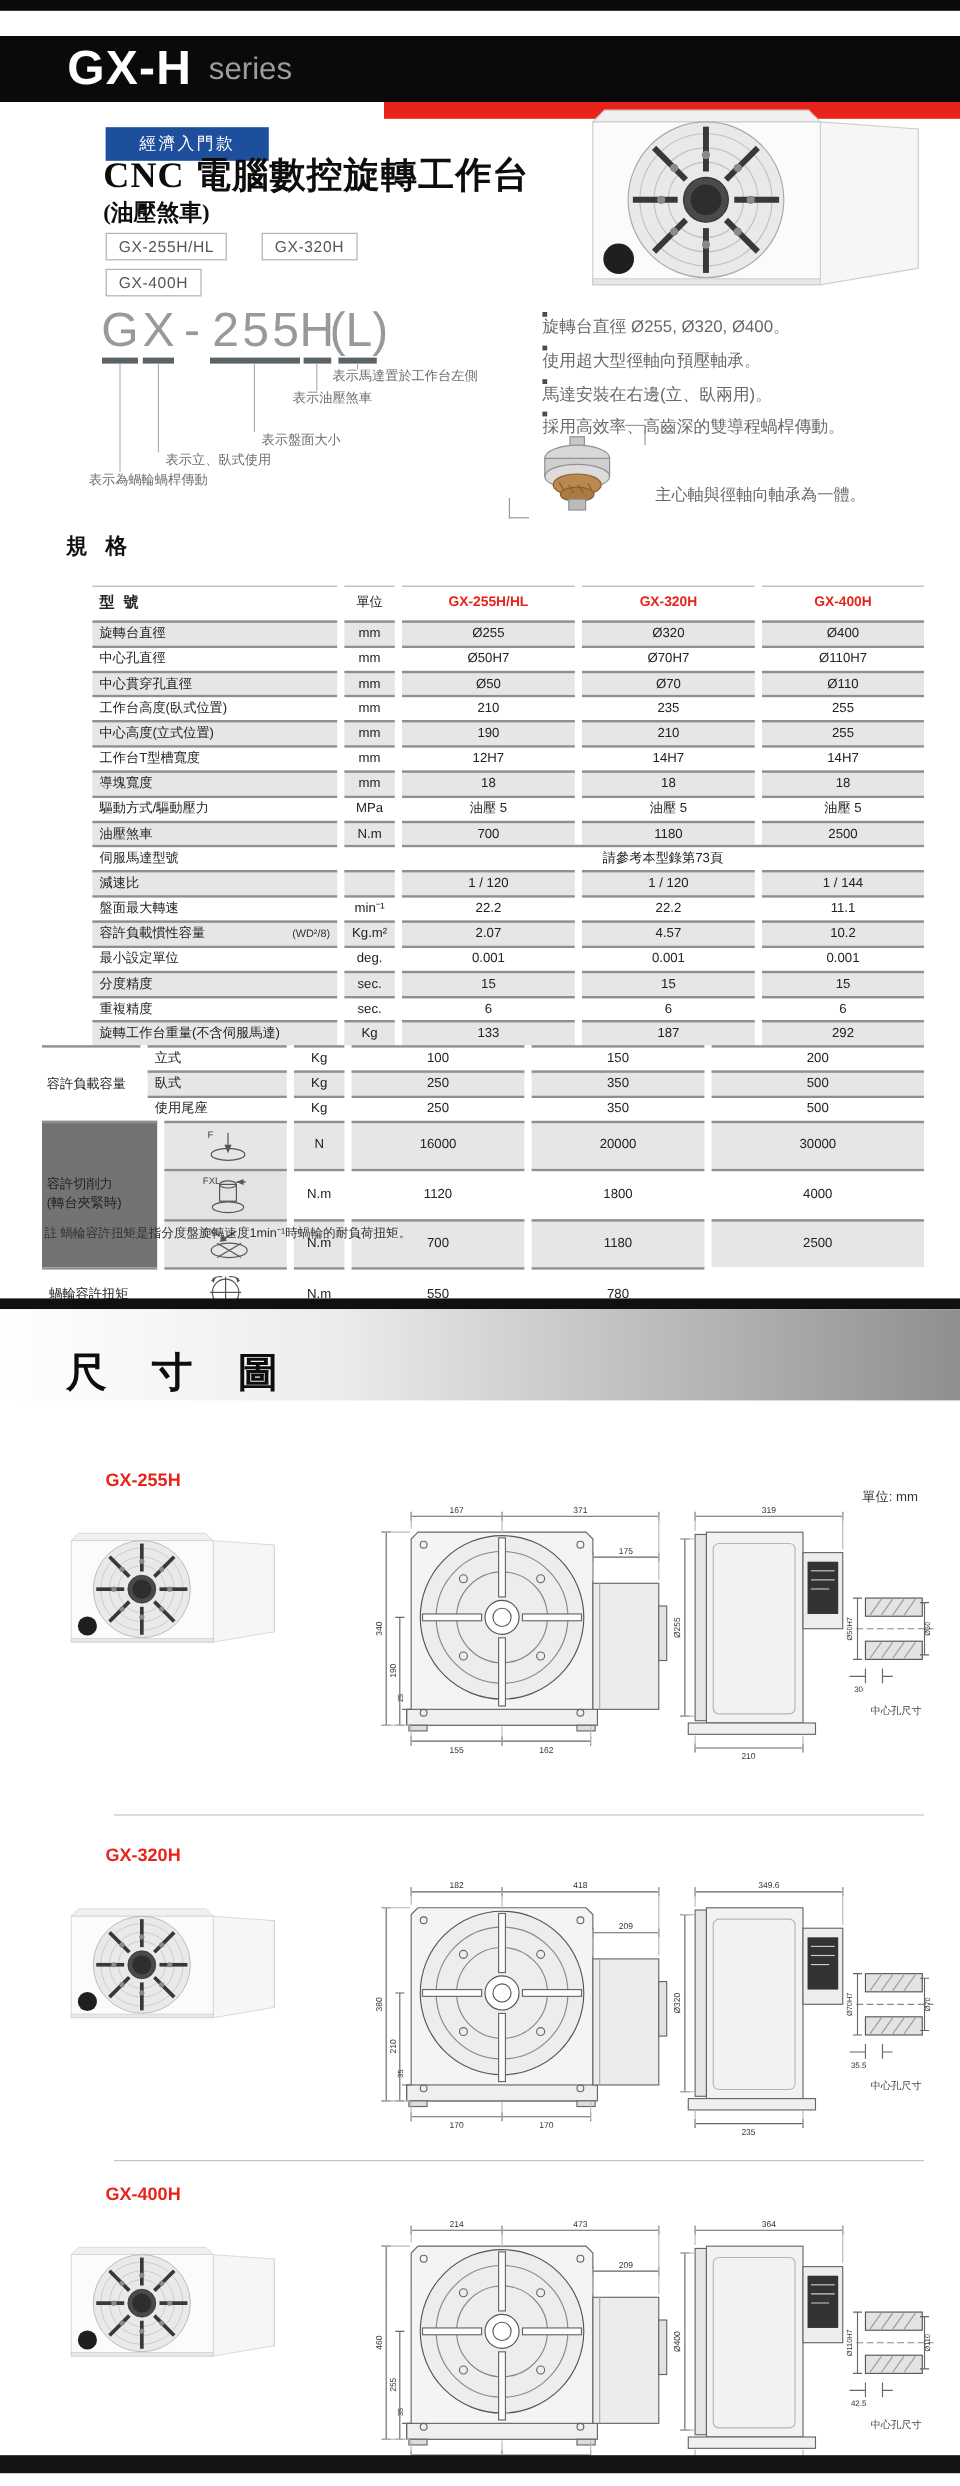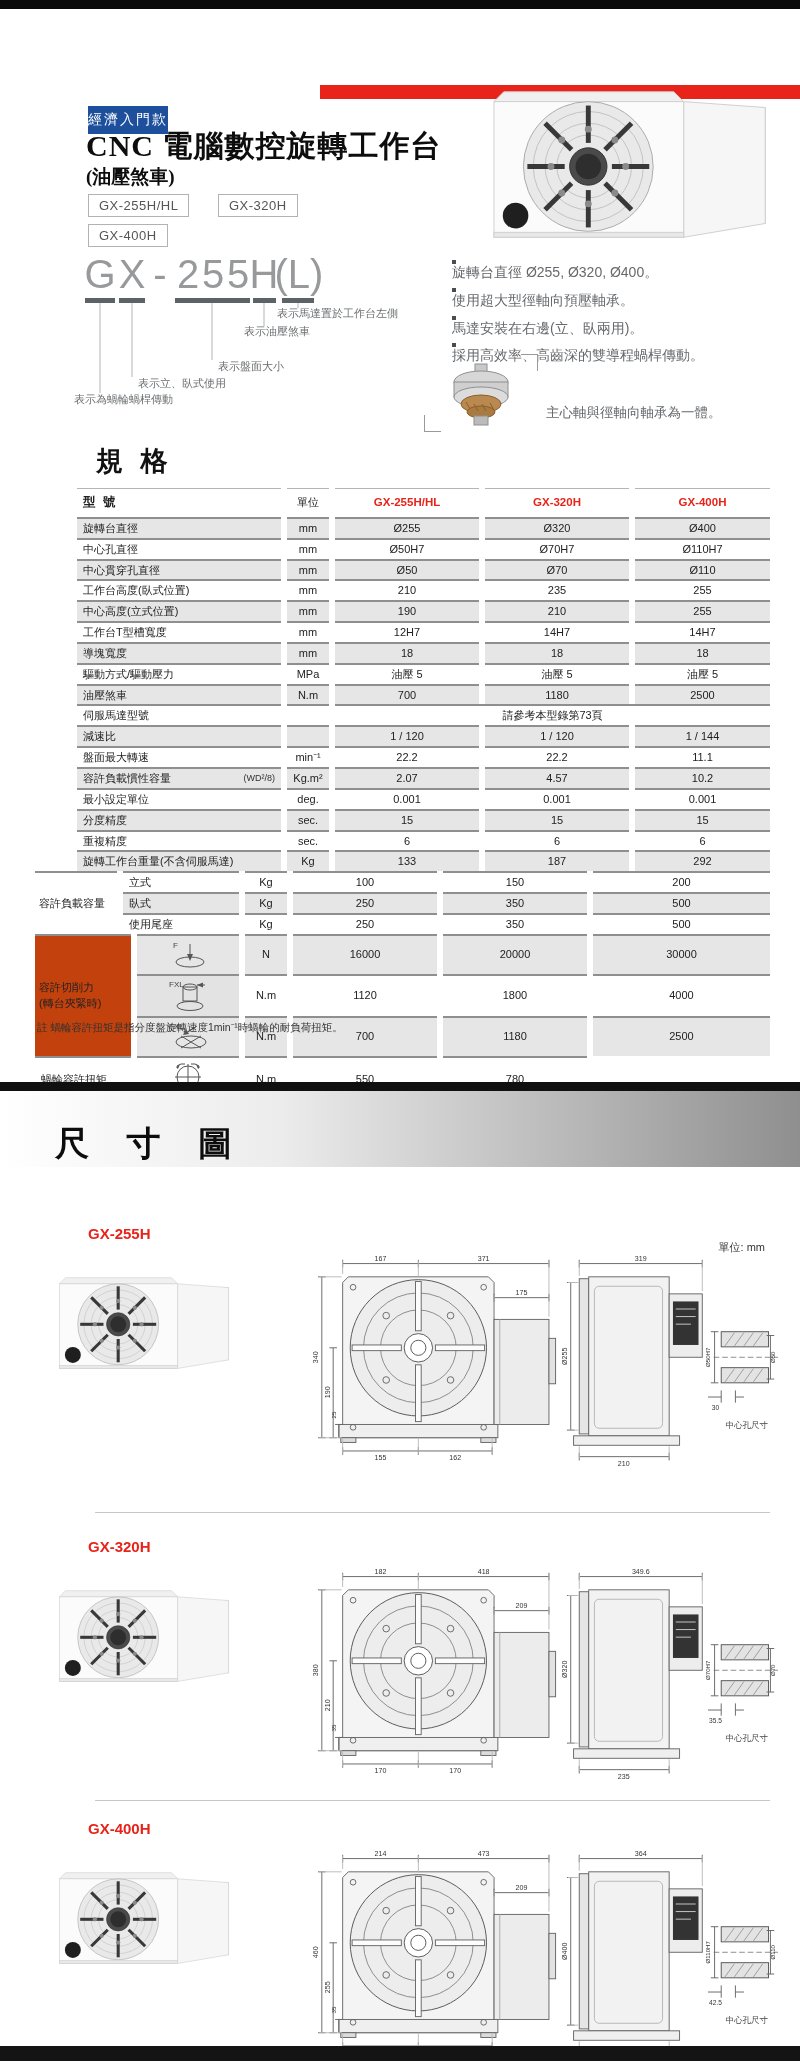--- a/index.html
+++ b/index.html
@@ -7,21 +7,21 @@
         font-family:"Liberation Sans",sans-serif;color:#222;}
   
   .top-strip{position:absolute;left:0;top:0;width:800px;height:9px;background:#0a0a0a;}
   .brand-band{position:absolute;left:0;top:30px;width:800px;height:55px;background:#0a0a0a;
               display:flex;align-items:center;padding-left:56px;box-sizing:border-box;}
   .brand{font-size:40px;font-weight:bold;color:#fff;letter-spacing:1px;}
   .series{font-size:26px;color:#9c9c9c;margin-left:14px;font-weight:400;}
   .red-stripe{position:absolute;left:320px;top:85px;width:480px;height:14px;background:#e8231a;}
   
   .badge{position:absolute;left:88px;top:106px;background:#1d4f9c;color:#fff;font-size:14px;
-         padding:5px 0;letter-spacing:2px;}
+         padding:5px 28px;letter-spacing:2px;}
   .main-title{position:absolute;left:86px;top:126px;font-family:"Liberation Serif",serif;
               font-weight:bold;font-size:30px;color:#0d0d0d;letter-spacing:1px;}
   .sub-title{position:absolute;left:86px;top:164px;font-family:"Liberation Serif",serif;
              font-weight:bold;font-size:19px;color:#0d0d0d;}
   .tag{position:absolute;border:1px solid #b2b2b2;color:#555;font-size:13px;padding:3px 10px;
        letter-spacing:.5px;background:#fff;}
   .tag1{left:88px;top:194px;} .tag2{left:218px;top:194px;} .tag3{left:88px;top:224px;}
   .code-svg{position:absolute;left:72px;top:250px;}
   .hero-photo{position:absolute;left:482px;top:80px;}
   .features{position:absolute;left:452px;top:258px;width:335px;}
@@ -29,22 +29,22 @@
   .fbar{width:4px;height:14px;background:#4a4d50;margin:2px 7px 0 0;flex:0 0 4px;}
   .ftext{font-size:14px;color:#66696c;line-height:1.2;}
   .gear-block{position:absolute;left:438px;top:362px;width:345px;display:flex;align-items:flex-end;}
   .gear-wrap{position:relative;width:86px;height:66px;}
   .br-tr{position:absolute;top:-8px;right:-14px;width:16px;height:16px;
          border-top:1px solid #9a9a9a;border-right:1px solid #9a9a9a;}
   .br-bl{position:absolute;bottom:-4px;left:-14px;width:16px;height:16px;
          border-bottom:1px solid #9a9a9a;border-left:1px solid #9a9a9a;}
   .gear-caption{font-size:13.5px;color:#66696c;margin:0 0 6px 22px;}
   
-  .specs-title{position:absolute;left:55px;top:443px;font-size:27px;font-weight:bold;
-               letter-spacing:5px;color:#111;margin-left:41px;}
+  .specs-title{position:absolute;left:55px;top:443px;font-size:18px;font-weight:bold;
+               letter-spacing:5px;color:#111;}
   .spec-table{position:absolute;left:35px;top:488px;width:735px;font-size:11px;}
   .sp-row{display:flex;gap:6px;}
   .cell{border-top:2px solid #8f8f8f;padding:2px 6px;box-sizing:border-box;line-height:1.35;
         display:flex;align-items:center;background:#fff;}
   .hd .cell{border-top:1px solid #b5b5b5;padding:5px 6px 6px;}
   .c-lbl{width:204px;margin-left:42px;} .c-unit{width:42px;justify-content:center;}
   .c-v1{width:144px;justify-content:center;} .c-v2{width:144px;justify-content:center;}
   .c-v3{flex:1;justify-content:center;}
   .alt .cell{background:#e6e6e6;}
   .hd .cell{background:#fff !important;}
@@ -52,21 +52,21 @@
   .model-red{color:#e8231a;font-weight:bold;font-size:11.5px;}
   .lbl-suffix{margin-left:auto;font-size:9px;color:#333;}
   .sp-row:not(.span-row) .c-span{display:none;}
   .c-span{flex:1;justify-content:center;}
   
   .grp{display:flex;gap:6px;}
   .grp-lbl{width:82px;border-top:2px solid #8f8f8f;padding:2px 4px;box-sizing:border-box;
            display:flex;align-items:center;background:#fff;}
   .grp-body{flex:1;display:flex;flex-direction:column;}
   .c-gsub{width:116px;text-align:center;}
-  .cut-lbl{width:96px;background:#c2410c;flex-direction:column;justify-content:center;
+  .cut-lbl{width:96px;background:#737373;flex-direction:column;justify-content:center;
            align-items:flex-start;line-height:1.4;}
   .c-icon{width:102px;background:#e3e3e3;justify-content:center;}
   .cutrow .cell{min-height:38px;}
   .wormrow .cell{min-height:42px;border-bottom:2px solid #8f8f8f;}
   .wormrow .c-icon{background:#fff;}
   .spec-note{position:absolute;left:37px;top:1020px;font-size:10.5px;color:#333;}
   
   .dim-strip{position:absolute;left:0;top:1082px;width:800px;height:9px;background:#101010;}
   .dim-band{position:absolute;left:0;top:1091px;width:800px;height:76px;
             background:linear-gradient(90deg,#ffffff 0%,#ececec 35%,#8f8f8f 100%);
@@ -86,20 +86,24 @@
   .bottom-bar{position:absolute;left:0;top:2046px;width:800px;height:15px;background:#141414;}
   svg{overflow:visible;}
   svg text{font-family:"Liberation Sans",sans-serif;}
 </style>
 </head>
 <body>
 
 <div class="page">
 
   <div class="top-strip"></div>
+  <div class="brand-band">
+    <span class="brand">GX-H</span>
+    <span class="series">series</span>
+  </div>
   <div class="red-stripe"></div>
 
   <div class="badge">經濟入門款</div>
   <div class="main-title">CNC 電腦數控旋轉工作台</div>
   <div class="sub-title">(油壓煞車)</div>
 
   <div class="tag tag1">GX-255H/HL</div>
   <div class="tag tag2">GX-320H</div>
   <div class="tag tag3">GX-400H</div>
 

